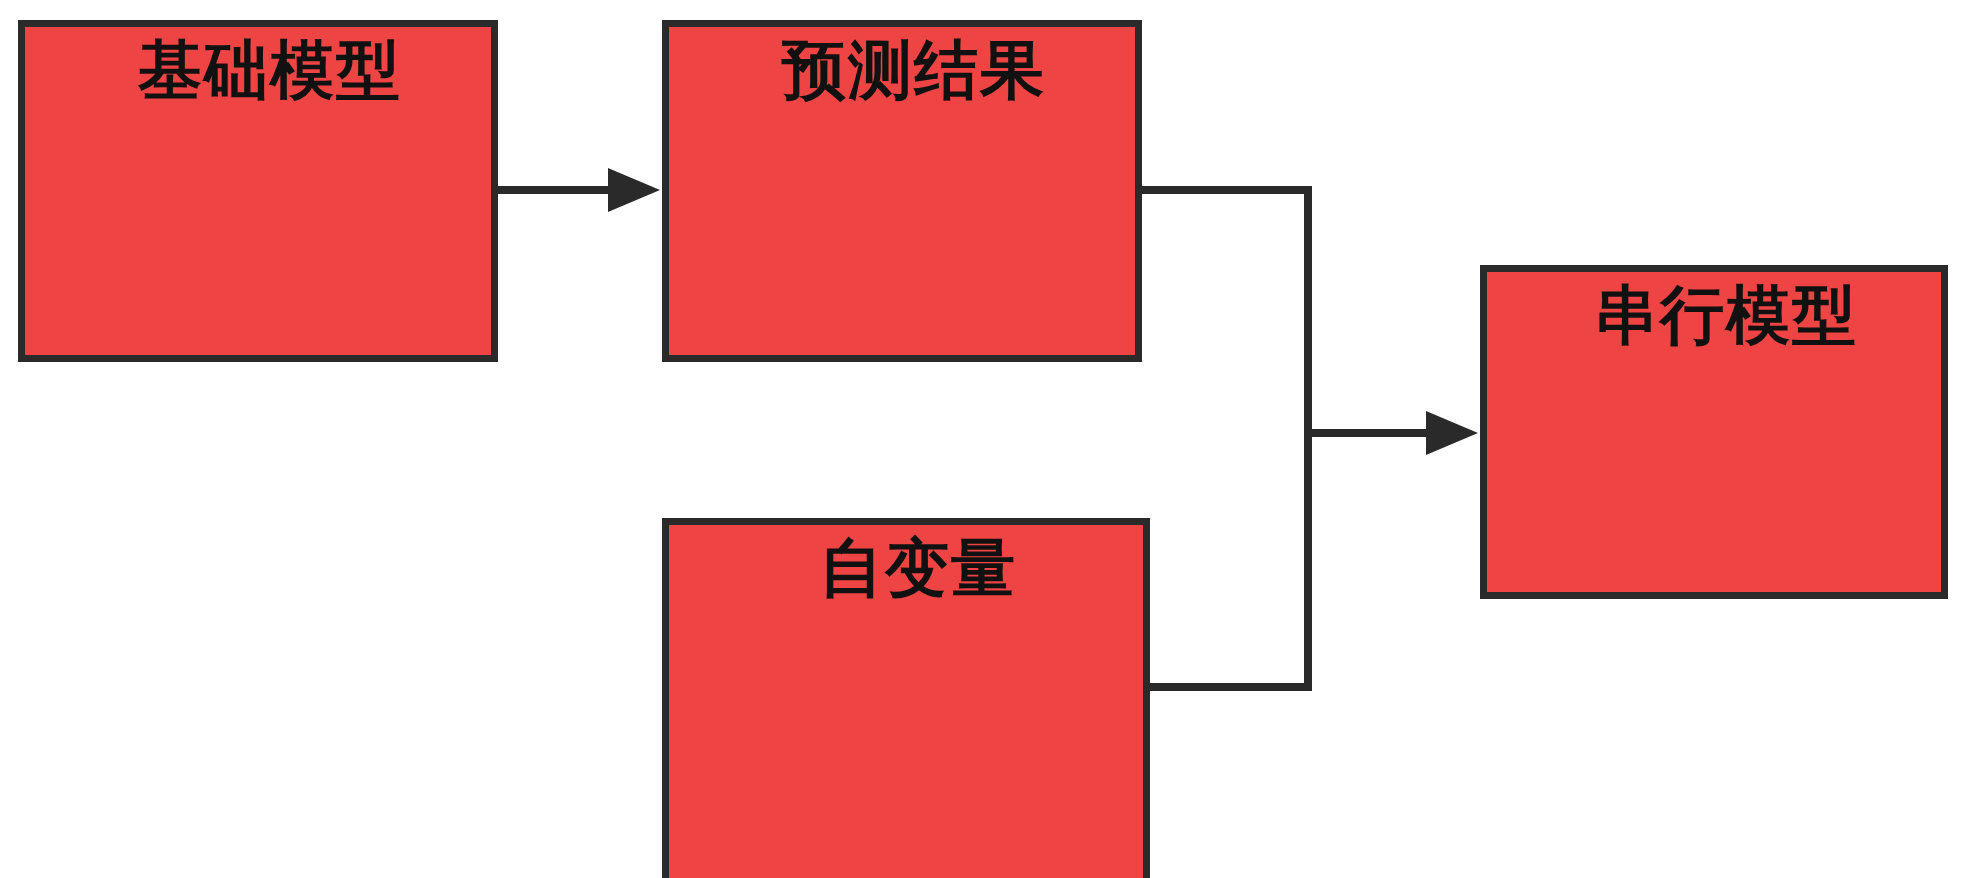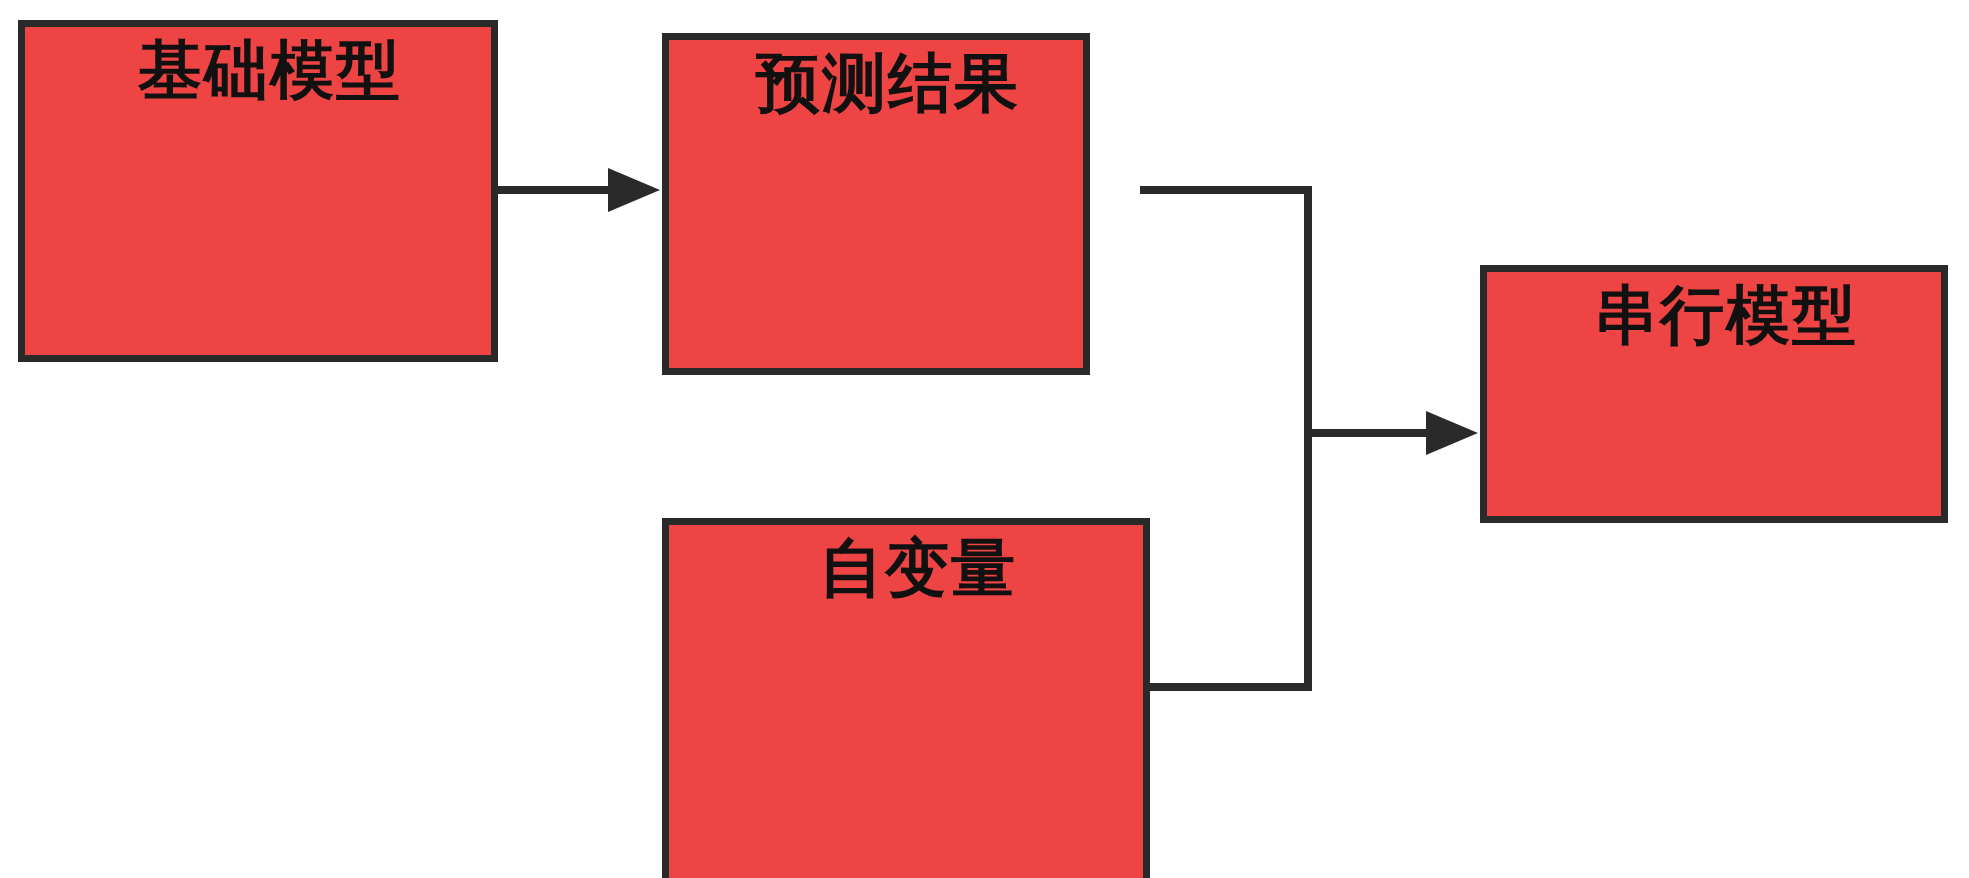--- a/index.html
+++ b/index.html
@@ -35,23 +35,23 @@
   }
   .node .label {
     font-size: 64px;
     font-weight: bold;
     color: #111111;
     letter-spacing: 2px;
     white-space: nowrap;
     text-align: center;
   }
   #node-base-model        { left: 18px;   top: 20px;  width: 480px; height: 342px; }
-  #node-prediction-result { left: 662px;  top: 33px;  width: 428px; height: 342px; }
+  #node-prediction-result { left: 662px;  top: 20px;  width: 480px; height: 342px; }
   #node-independent-var   { left: 662px;  top: 518px; width: 488px; height: 413px; }
-  #node-serial-model      { left: 1480px; top: 265px; width: 468px; height: 258px; }
+  #node-serial-model      { left: 1480px; top: 265px; width: 468px; height: 334px; }
 </style>
 </head>
 <body>
 
 <div class="canvas">
 
   <svg class="wires" viewBox="0 0 1969 878" xmlns="http://www.w3.org/2000/svg">
 
     <g>
       <line x1="497" y1="190" x2="614" y2="190" stroke="#2a2a2a" stroke-width="8"></line>

